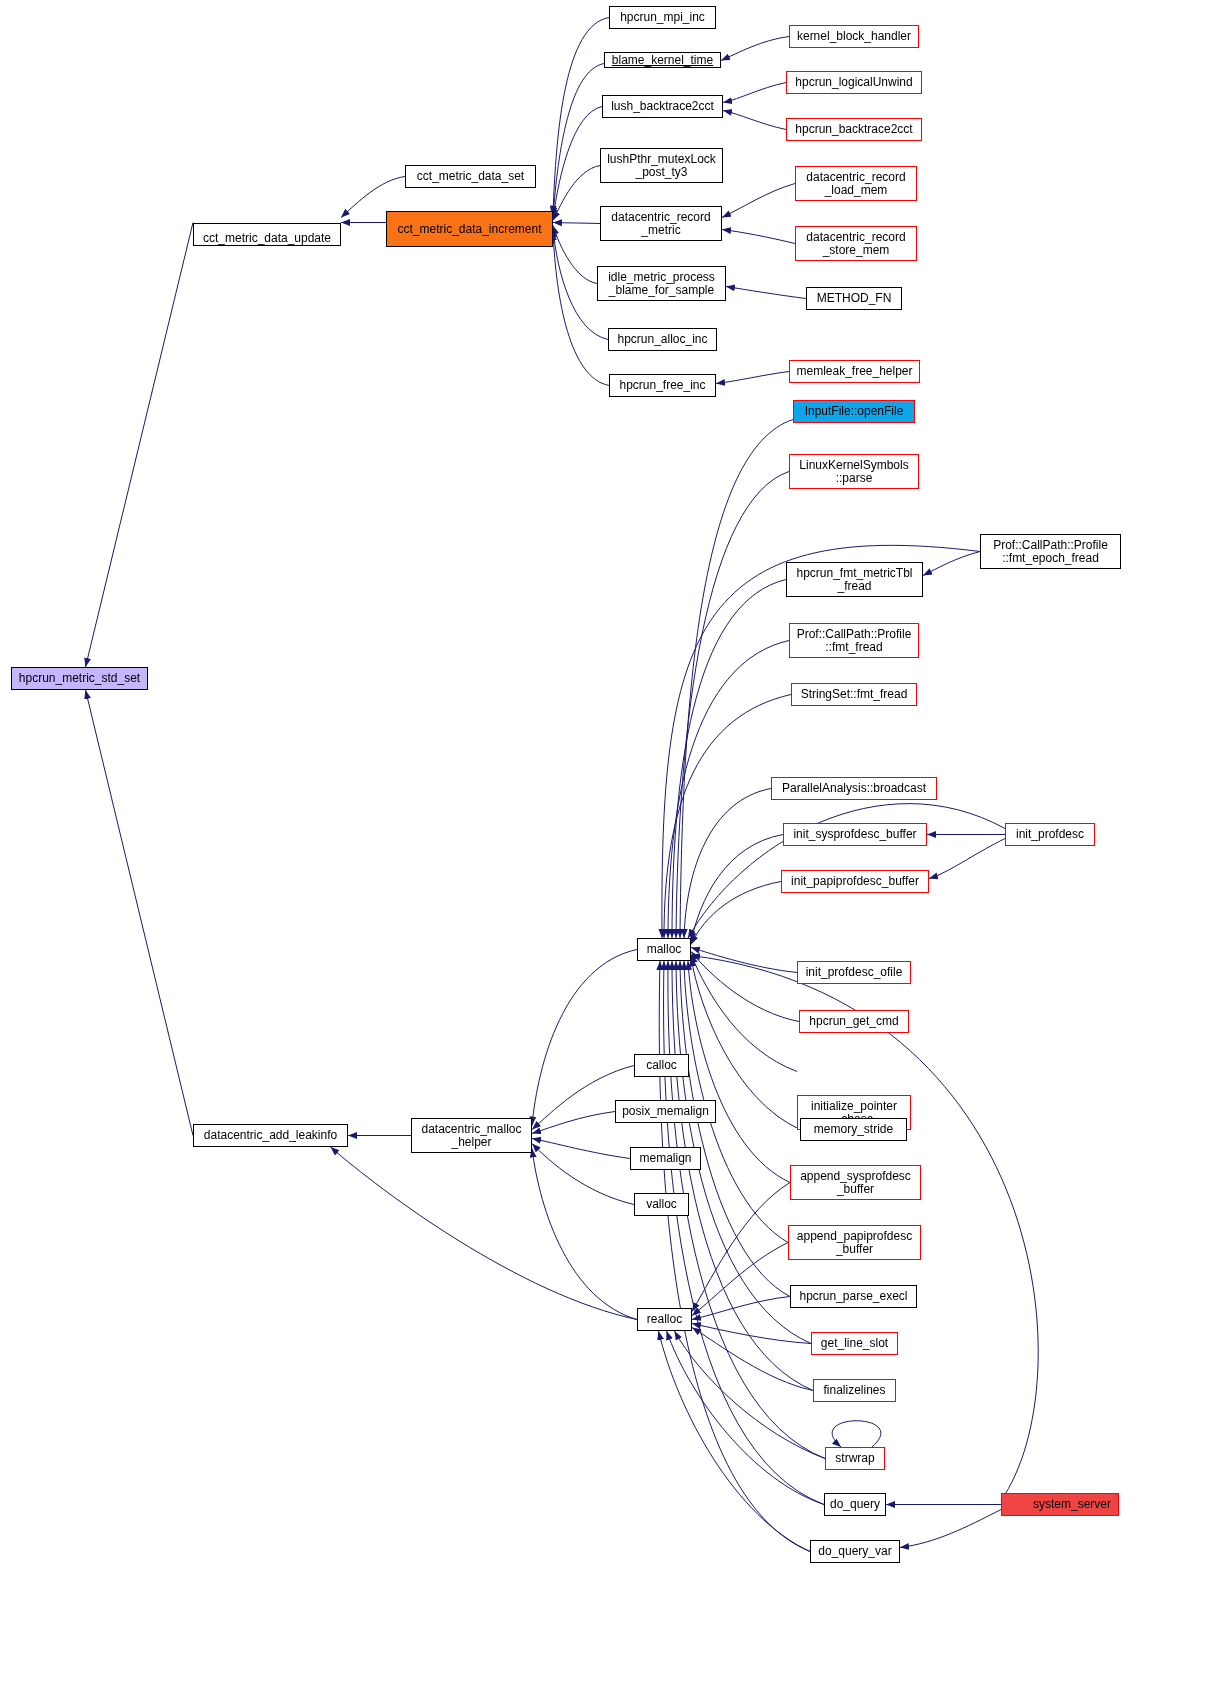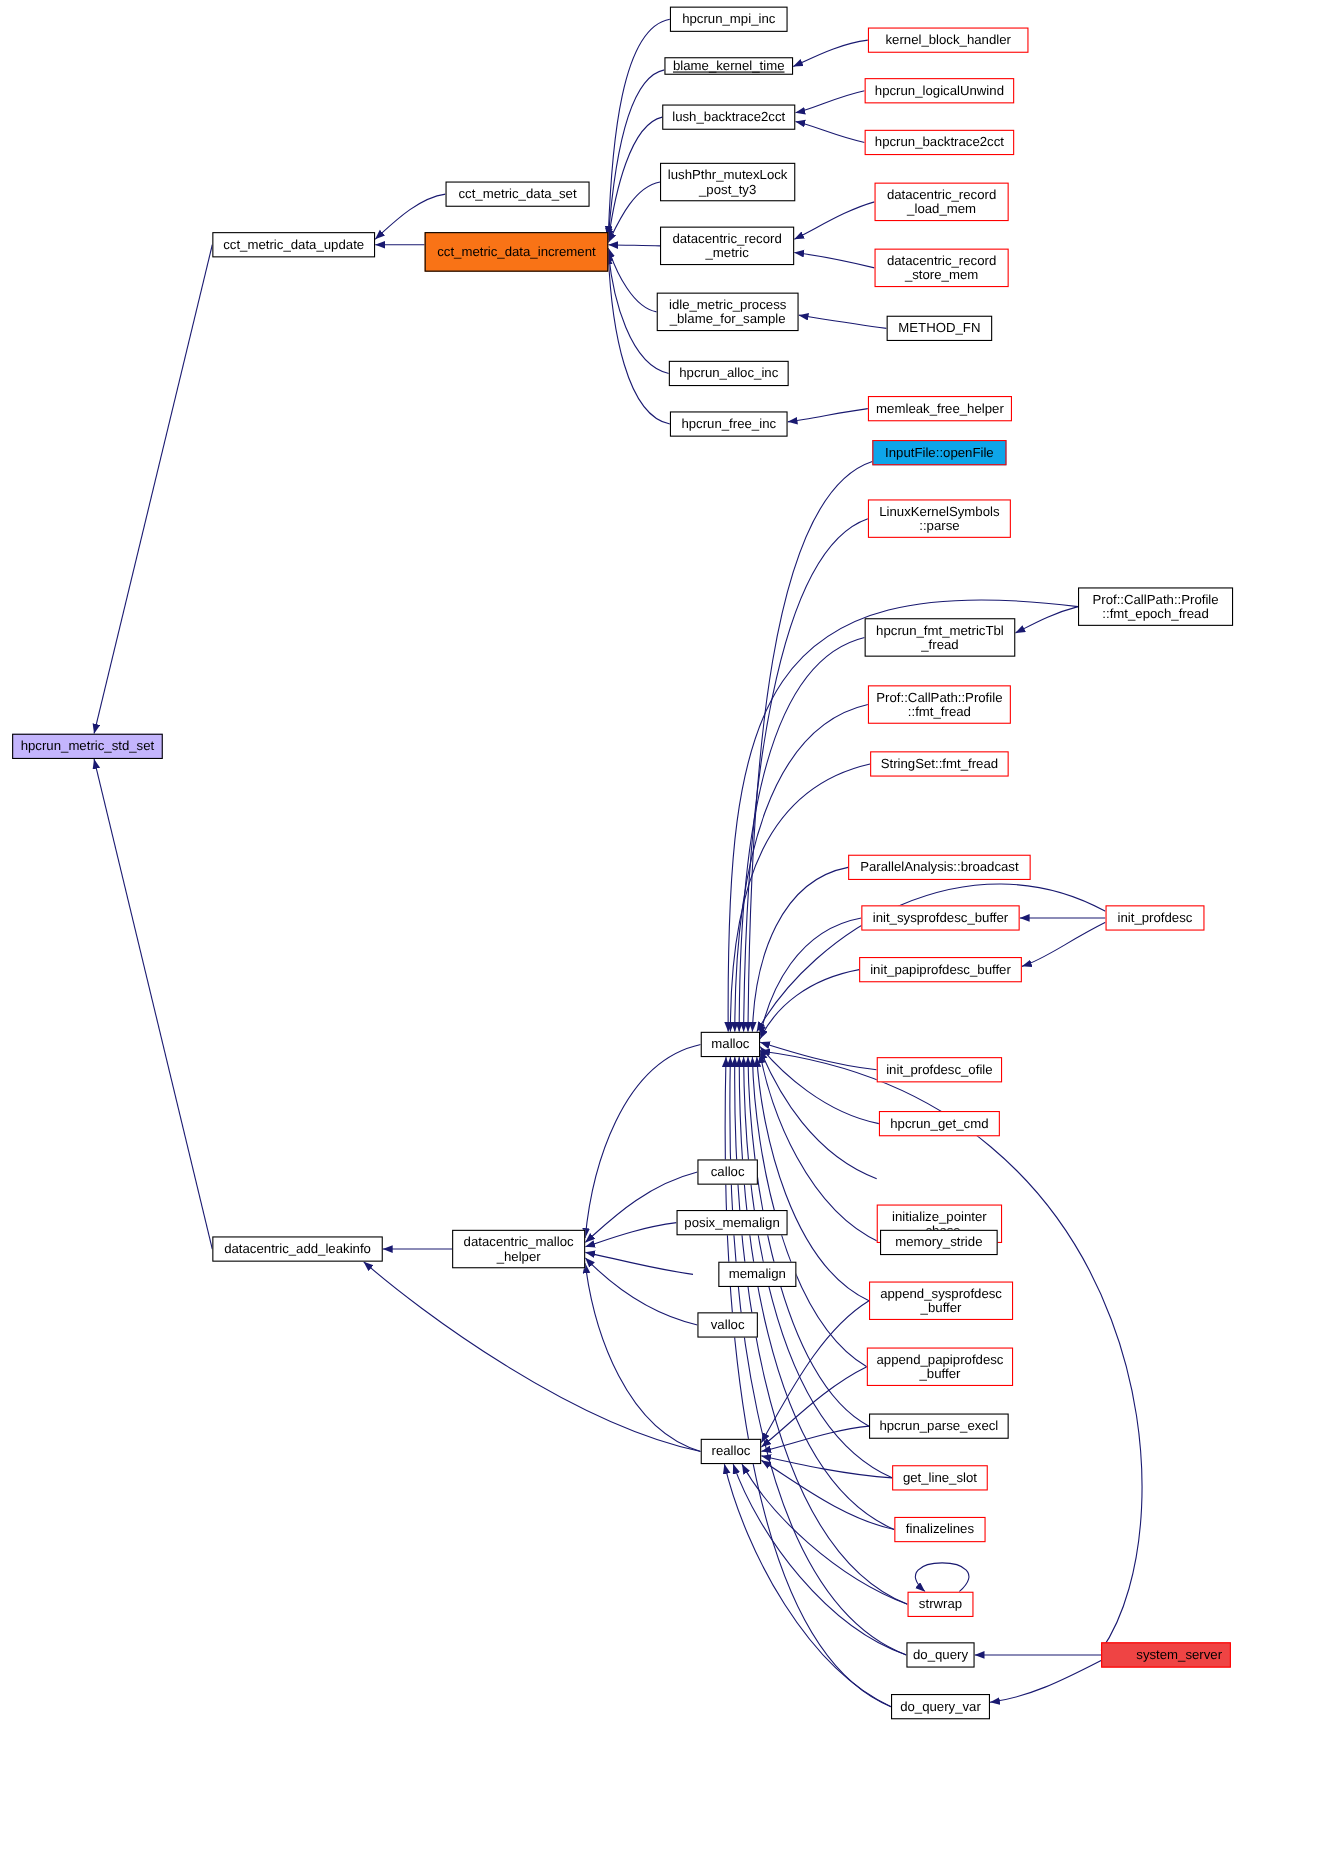--- a/index.html
+++ b/index.html
@@ -94,21 +94,21 @@
         <path d="M1005,838.5 C970,856 950,872 929,878.5" class="edge" marker-end="url(#arrow)"></path>
         <path d="M1001,1504.5 L886,1504.5" class="edge" marker-end="url(#arrow)"></path>
         <path d="M1001,1509.5 C965,1528 935,1543 900,1547.5" class="edge" marker-end="url(#arrow)"></path>
         <path d="M980,551.5 C955,558 938,568 923,575.5" class="edge" marker-end="url(#arrow)"></path>
         <path d="M872,1447 C912,1412 801,1412 841,1447" class="edge" marker-end="url(#arrow)"></path>
       </g>
   </svg>
 <div class="node" style="left: 609px; top: 6px; width: 107px; height: 23px; border-color: rgb(0, 0, 0); background: rgb(255, 255, 255);">
       <div class="node-line">hpcrun_mpi_inc</div>
     </div>
-    <div class="node" style="left: 789px; top: 25px; width: 146px; height: 23px; border-color: rgb(255, 0, 0); background: rgb(255, 255, 255);">
+    <div class="node" style="left: 789px; top: 25px; width: 130px; height: 23px; border-color: rgb(255, 0, 0); background: rgb(255, 255, 255);">
       <div class="node-line">kernel_block_handler</div>
     </div>
     <div class="node" style="left: 604px; top: 52px; width: 117px; height: 16px; border-color: rgb(0, 0, 0); background: rgb(255, 255, 255); text-decoration: underline;">
       <div class="node-line">blame_kernel_time</div>
     </div>
     <div class="node" style="left: 786px; top: 71px; width: 136px; height: 23px; border-color: rgb(255, 0, 0); background: rgb(255, 255, 255);">
       <div class="node-line">hpcrun_logicalUnwind</div>
     </div>
     <div class="node" style="left: 602px; top: 95px; width: 121px; height: 23px; border-color: rgb(0, 0, 0); background: rgb(255, 255, 255);">
       <div class="node-line">lush_backtrace2cct</div>
@@ -120,21 +120,21 @@
       <div class="node-line">lushPthr_mutexLock</div>
       <div class="node-line">_post_ty3</div>
     </div>
     <div class="node" style="left: 795px; top: 166px; width: 122px; height: 35px; border-color: rgb(255, 0, 0); background: rgb(255, 255, 255);">
       <div class="node-line">datacentric_record</div>
       <div class="node-line">_load_mem</div>
     </div>
     <div class="node" style="left: 405px; top: 165px; width: 131px; height: 23px; border-color: rgb(0, 0, 0); background: rgb(255, 255, 255);">
       <div class="node-line">cct_metric_data_set</div>
     </div>
-    <div class="node" style="left: 193px; top: 211px; width: 148px; height: 23px; border-color: rgb(0, 0, 0); background: rgb(255, 255, 255);">
+    <div class="node" style="left: 193px; top: 223px; width: 148px; height: 23px; border-color: rgb(0, 0, 0); background: rgb(255, 255, 255); justify-content: flex-end;">
       <div class="node-line">cct_metric_data_update</div>
     </div>
     <div class="node" style="left: 386px; top: 211px; width: 167px; height: 36px; border-color: rgb(0, 0, 0); background: #f97316;">
       <div class="node-line">cct_metric_data_increment</div>
     </div>
     <div class="node" style="left: 600px; top: 206px; width: 122px; height: 35px; border-color: rgb(0, 0, 0); background: rgb(255, 255, 255);">
       <div class="node-line">datacentric_record</div>
       <div class="node-line">_metric</div>
     </div>
     <div class="node" style="left: 795px; top: 226px; width: 122px; height: 35px; border-color: rgb(255, 0, 0); background: rgb(255, 255, 255);">
@@ -213,21 +213,21 @@
     <div class="node" style="left: 634px; top: 1054px; width: 55px; height: 23px; border-color: rgb(0, 0, 0); background: rgb(255, 255, 255);">
       <div class="node-line">calloc</div>
     </div>
     <div class="node" style="left: 615px; top: 1100px; width: 101px; height: 23px; border-color: rgb(0, 0, 0); background: rgb(255, 255, 255);">
       <div class="node-line">posix_memalign</div>
     </div>
     <div class="node" style="left: 411px; top: 1118px; width: 121px; height: 35px; border-color: rgb(0, 0, 0); background: rgb(255, 255, 255);">
       <div class="node-line">datacentric_malloc</div>
       <div class="node-line">_helper</div>
     </div>
-    <div class="node" style="left: 630px; top: 1147px; width: 71px; height: 23px; border-color: rgb(0, 0, 0); background: rgb(255, 255, 255); margin-left: 23px;">
+    <div class="node" style="left: 630px; top: 1147px; width: 71px; height: 23px; border-color: rgb(0, 0, 0); background: rgb(255, 255, 255);">
       <div class="node-line">memalign</div>
     </div>
     <div class="node" style="left: 634px; top: 1193px; width: 55px; height: 23px; border-color: rgb(0, 0, 0); background: rgb(255, 255, 255);">
       <div class="node-line">valloc</div>
     </div>
     <div class="node" style="left: 193px; top: 1124px; width: 155px; height: 23px; border-color: rgb(0, 0, 0); background: rgb(255, 255, 255);">
       <div class="node-line">datacentric_add_leakinfo</div>
     </div>
     <div class="node" style="left: 790px; top: 1165px; width: 131px; height: 35px; border-color: rgb(255, 0, 0); background: rgb(255, 255, 255);">
       <div class="node-line">append_sysprofdesc</div>

